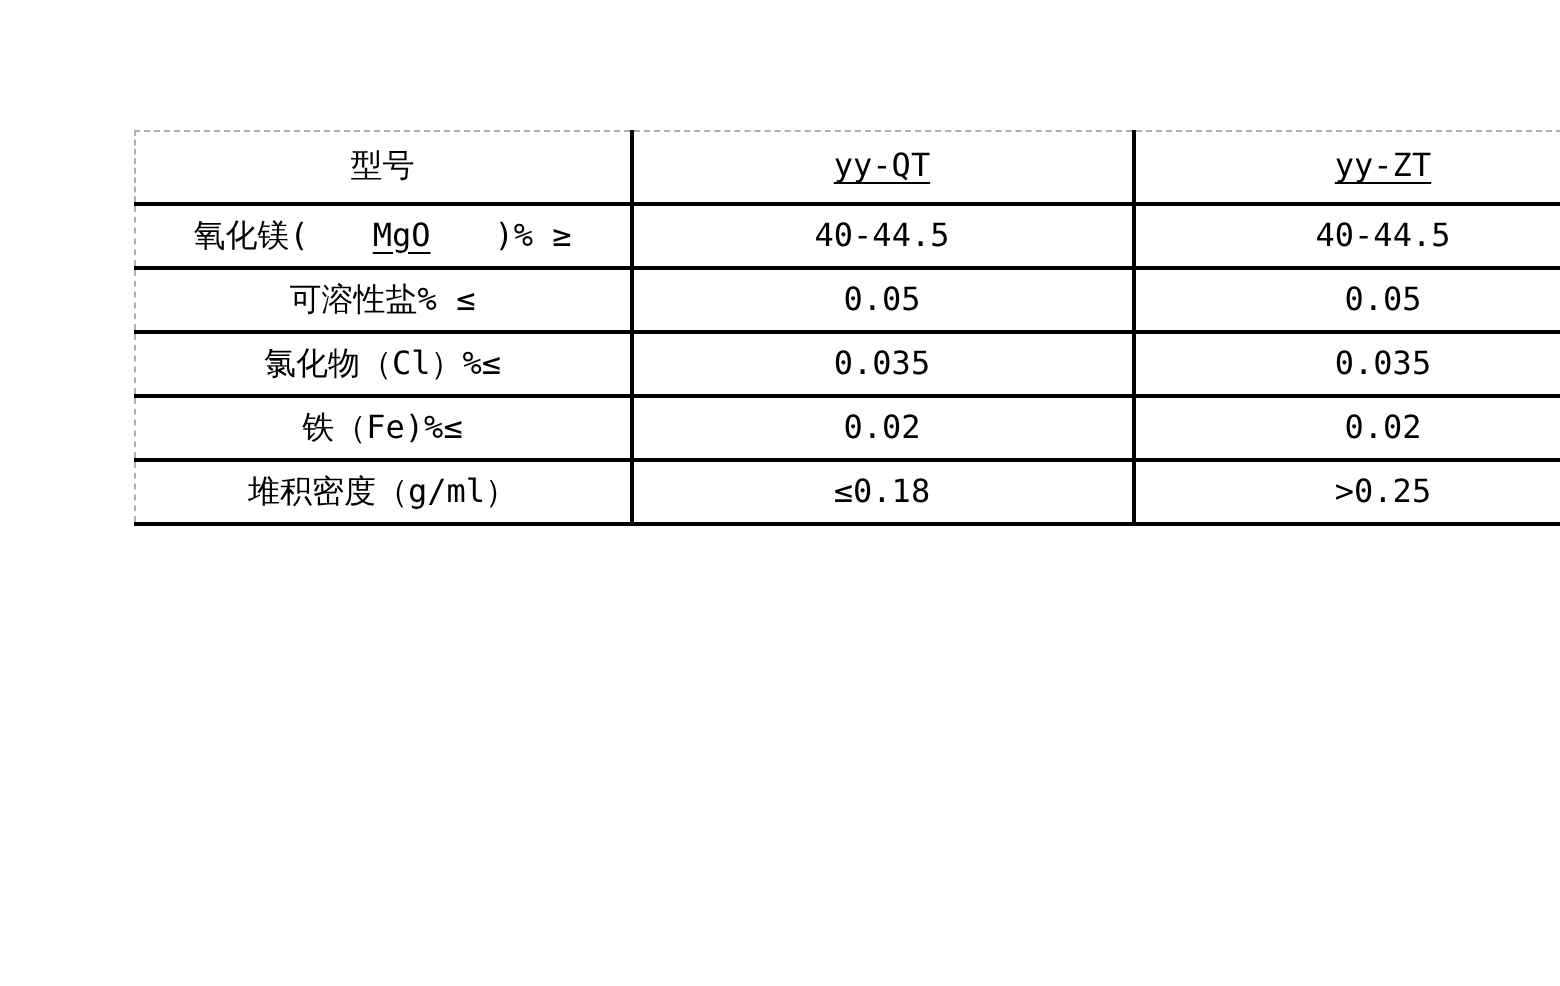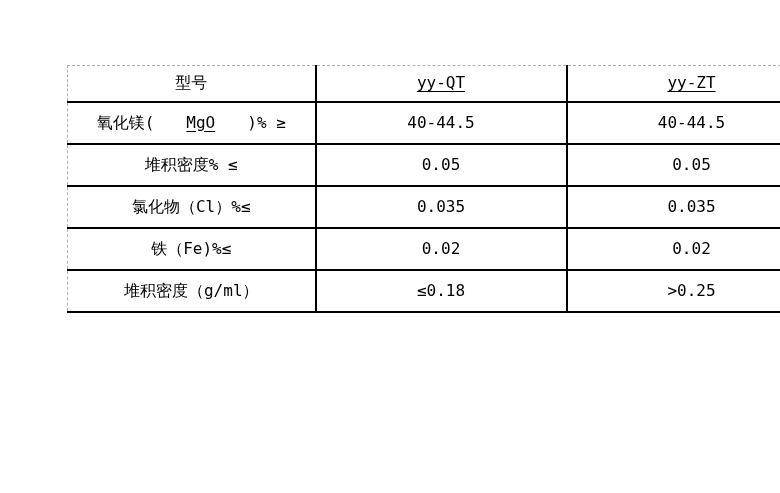--- a/index.html
+++ b/index.html
@@ -18,21 +18,21 @@
     border-collapse: collapse;
     table-layout: fixed;
     background: #ffffff;
   }
   table.spec td {
     border: 2px solid #000000;
     text-align: center;
     vertical-align: middle;
     font-size: 16px;
     line-height: 1;
-    height: 42px;
+    height: 32px;
     padding: 0 2px;
     white-space: nowrap;
     overflow: hidden;
   }
   
   table.spec tr.hdr-row td { border-top: 1px dashed #b0b0b0; height: 36px; }
   table.spec td.first-col { border-left: 1px dashed #b0b0b0; }
   
   .sq {
     text-decoration-line: underline;
@@ -60,21 +60,21 @@
     </tr>
 
     <tr>
       <td class="first-col"><span>氧化镁(</span><span class="sq">MgO</span><span>)% ≥</span></td>
       <td>40-44.5</td>
       <td>40-44.5</td>
     </tr>
 
 
     <tr>
-      <td class="first-col">堆积密度% ≤</td>
+      <td class="first-col">可溶性盐% ≤</td>
       <td>0.05</td>
       <td>0.05</td>
     </tr>
 
 
     <tr>
       <td class="first-col">氯化物（Cl）%≤</td>
       <td>0.035</td>
       <td>0.035</td>
     </tr>

